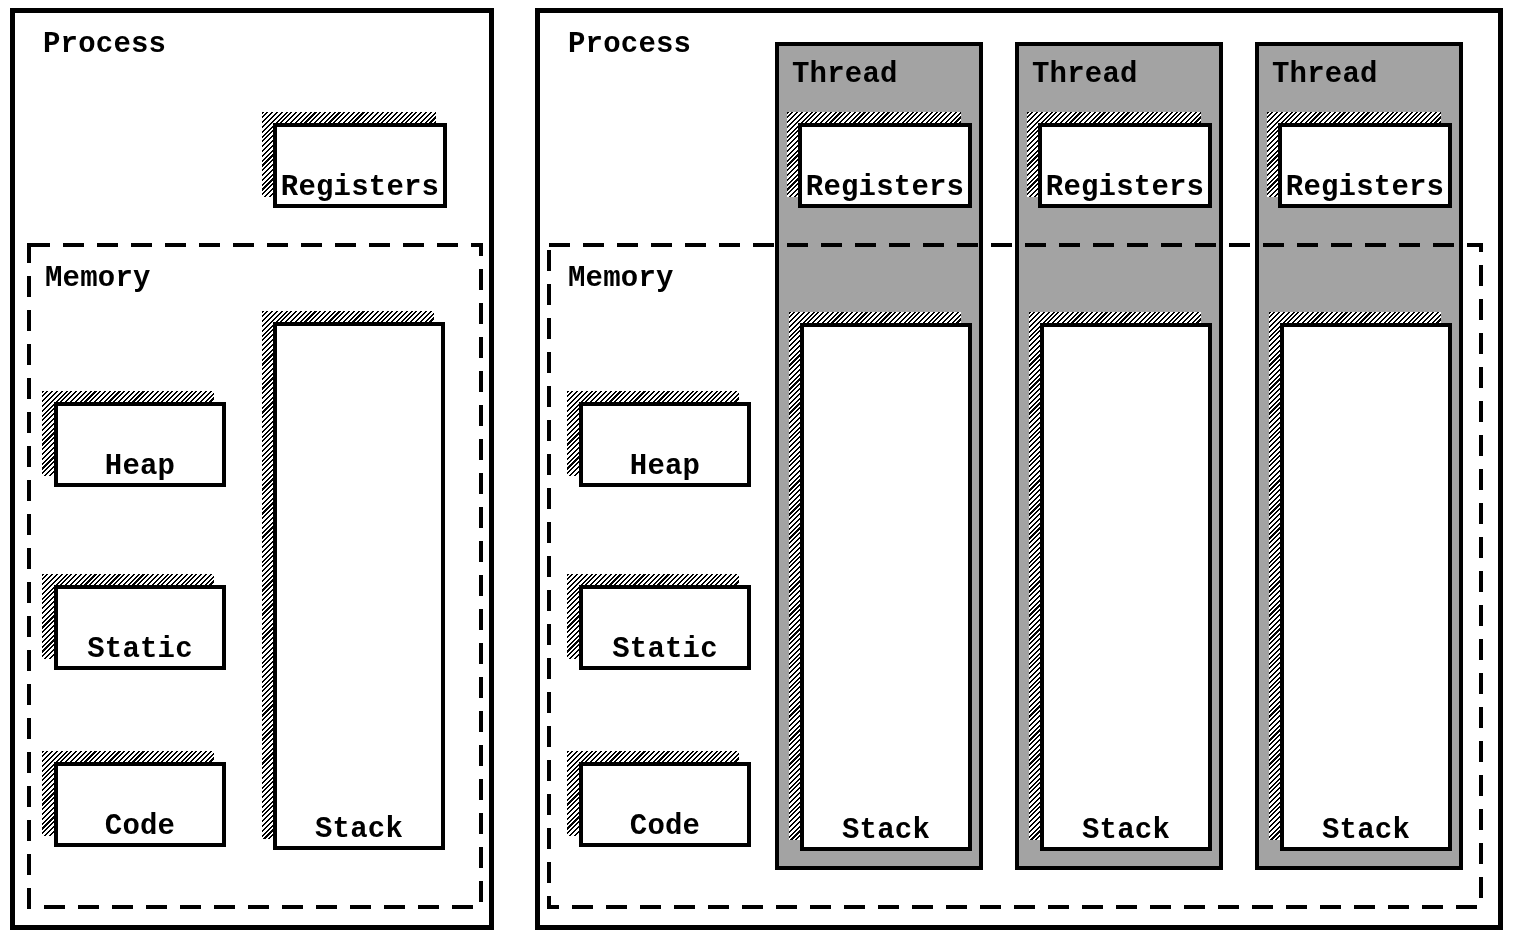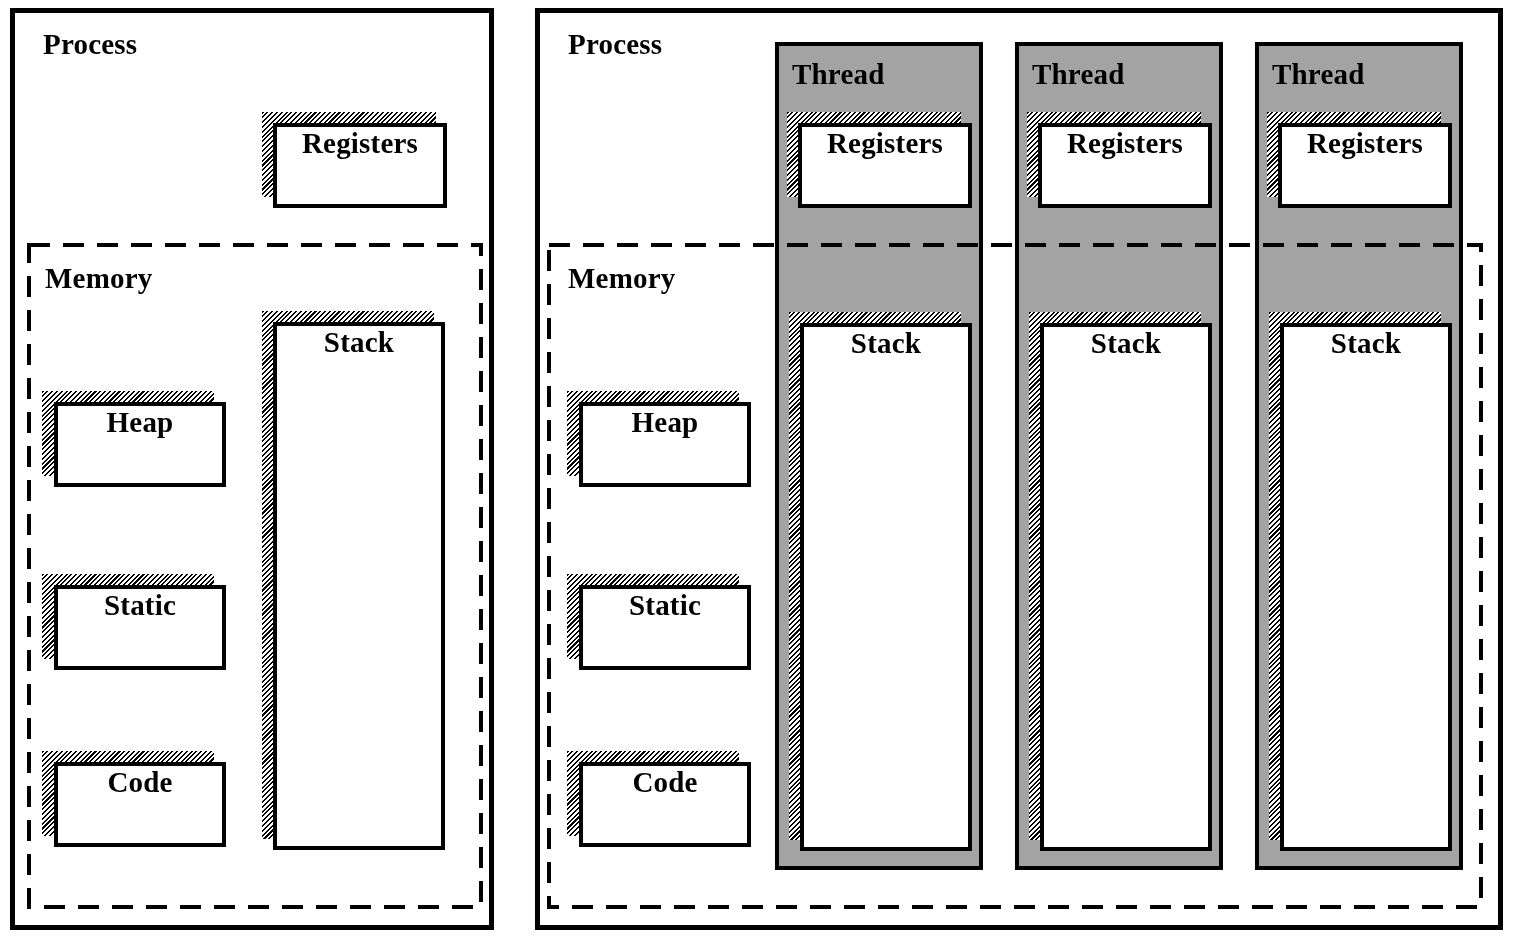--- a/index.html
+++ b/index.html
@@ -1,24 +1,24 @@
 <!DOCTYPE html>
 <html><head>
 <meta charset="utf-8">
 <style>
   html,body{margin:0;padding:0;background:#ffffff;}
   #canvas{
     position:relative;width:1536px;height:943px;background:#ffffff;
-    font-family:Liberation Serif, serif;
+    font-family:Liberation Mono, monospace;
     color:#000;overflow:hidden;
   }
   .panel{position:absolute;border:5px solid #000;background:#fff;box-sizing:border-box;}
   .box{
     position:absolute;border:4px solid #000;background:#fff;box-sizing:border-box;
-    display:flex;align-items:flex-start;justify-content:center;z-index:3;
+    display:flex;align-items:flex-end;justify-content:center;z-index:3;
   }
   .box span{font-weight:700;font-size:29px;letter-spacing:0.2px;}
   .shadow{
     position:absolute;z-index:2;box-sizing:border-box;
     background:repeating-linear-gradient(135deg,#000 0 1.5px,#fff 1.5px 3.4px);
   }
   .lbl{position:absolute;font-weight:700;font-size:29px;white-space:nowrap;z-index:4;letter-spacing:0.2px;}
   .thread{position:absolute;border:4px solid #000;background:#a3a3a3;box-sizing:border-box;z-index:2;}
   .thread .shadow,.thread .box,.thread .lbl{z-index:auto;}
   .thread .box{z-index:2;}

